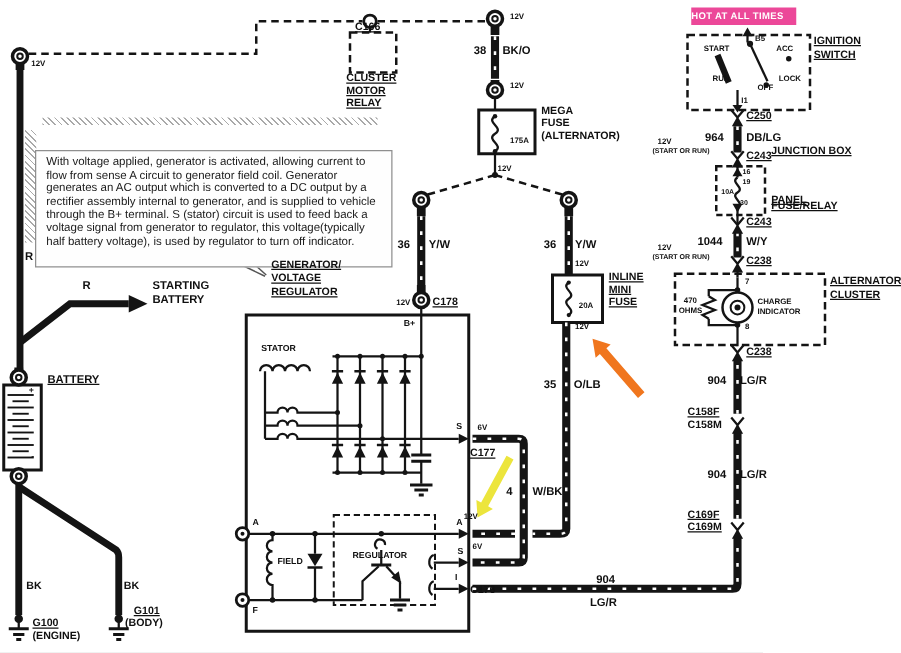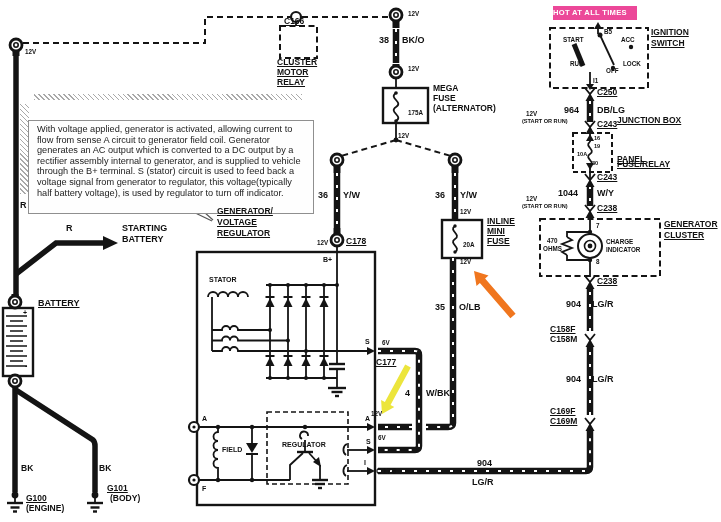--- a/index.html
+++ b/index.html
@@ -383,21 +383,21 @@
 <span class="lb s9" style="left:122px;top:224px">STARTING</span>
 <span class="lb s9" style="left:122px;top:235px">BATTERY</span>
 <span class="lb s9 u" style="left:38px;top:299px">BATTERY</span>
 <span class="lb s7" style="left:23px;top:309px">+</span>
 <span class="lb s7" style="left:25px;top:362px">-</span>
 <span class="lb" style="left:21px;top:464px">BK</span>
 <span class="lb" style="left:99px;top:464px">BK</span>
 <span class="lb u" style="left:26px;top:494px">G100</span>
 <span class="lb" style="left:26px;top:504px">(ENGINE)</span>
 <span class="lb u" style="left:107px;top:484px">G101</span>
-<span class="lb" style="left:110px;top:494px">(BODY)</span>
+<span class="lb" style="left:100px;top:494px">(BODY)</span>
 
 <span class="lb u" style="left:284px;top:17px">C166</span>
 <span class="lb u" style="left:277px;top:58px">CLUSTER</span>
 <span class="lb u" style="left:277px;top:68px">MOTOR</span>
 <span class="lb u" style="left:277px;top:78px">RELAY</span>
 
 <span class="lb s6" style="left:408px;top:11px">12V</span>
 <span class="lb s9" style="left:379px;top:36px">38</span>
 <span class="lb s9" style="left:402px;top:36px">BK/O</span>
 <span class="lb s6" style="left:408px;top:66px">12V</span>
@@ -469,21 +469,21 @@
 <span class="lb s55" style="left:594px;top:136px">16</span>
 <span class="lb s55" style="left:594px;top:144px">19</span>
 <span class="lb s55" style="left:577px;top:152px">10A</span>
 <span class="lb s55" style="left:592px;top:161px">30</span>
 <span class="lb u" style="left:597px;top:173px">C243</span>
 <span class="lb s9" style="left:558px;top:189px">1044</span>
 <span class="lb s9" style="left:597px;top:189px">W/Y</span>
 <span class="lb s6" style="left:526px;top:196px">12V</span>
 <span class="lb s55" style="left:522px;top:204px">(START OR RUN)</span>
 <span class="lb u" style="left:597px;top:204px">C238</span>
-<span class="lb u" style="left:664px;top:220px">GENERATOR</span>
+<span class="lb u" style="left:664px;top:220px">ALTERNATOR</span>
 <span class="lb u" style="left:664px;top:231px">CLUSTER</span>
 <span class="lb s6" style="left:596px;top:223px">7</span>
 <span class="lb s6" style="left:596px;top:259px">8</span>
 <span class="lb s6" style="left:547px;top:238px">470</span>
 <span class="lb s6" style="left:543px;top:246px">OHMS</span>
 <span class="lb s6" style="left:606px;top:239px">CHARGE</span>
 <span class="lb s6" style="left:606px;top:247px">INDICATOR</span>
 <span class="lb u" style="left:597px;top:277px">C238</span>
 <span class="lb s9" style="left:566px;top:300px">904</span>
 <span class="lb s9" style="left:592px;top:300px">LG/R</span>

